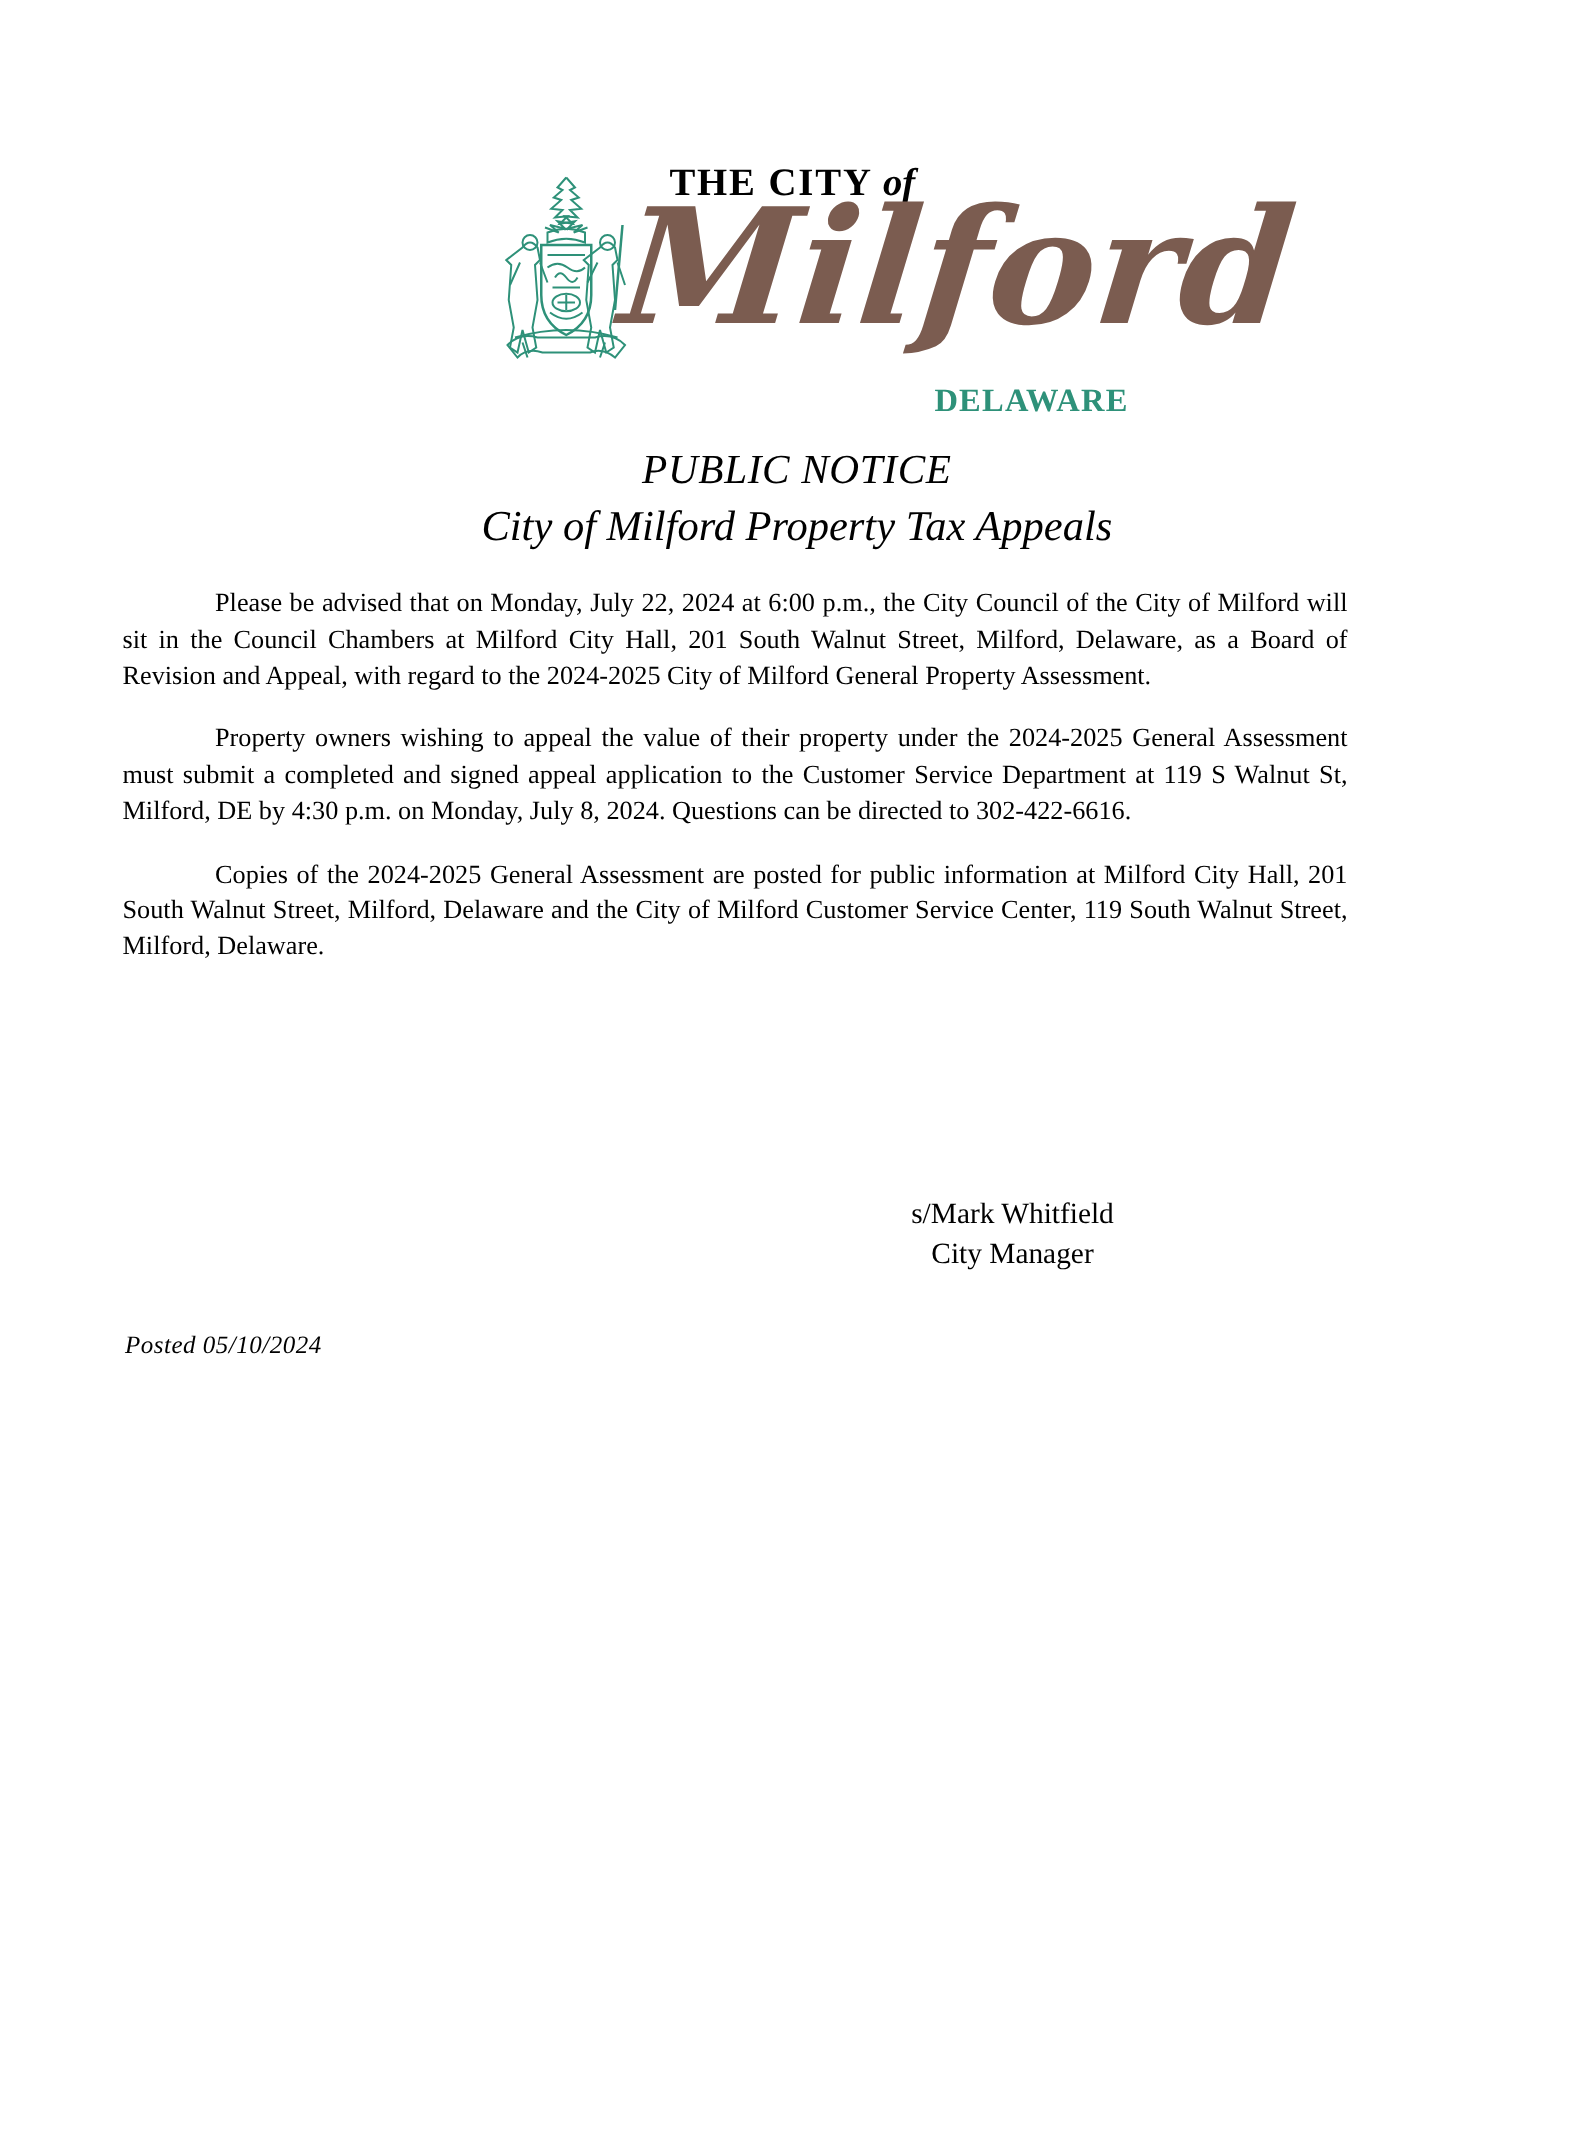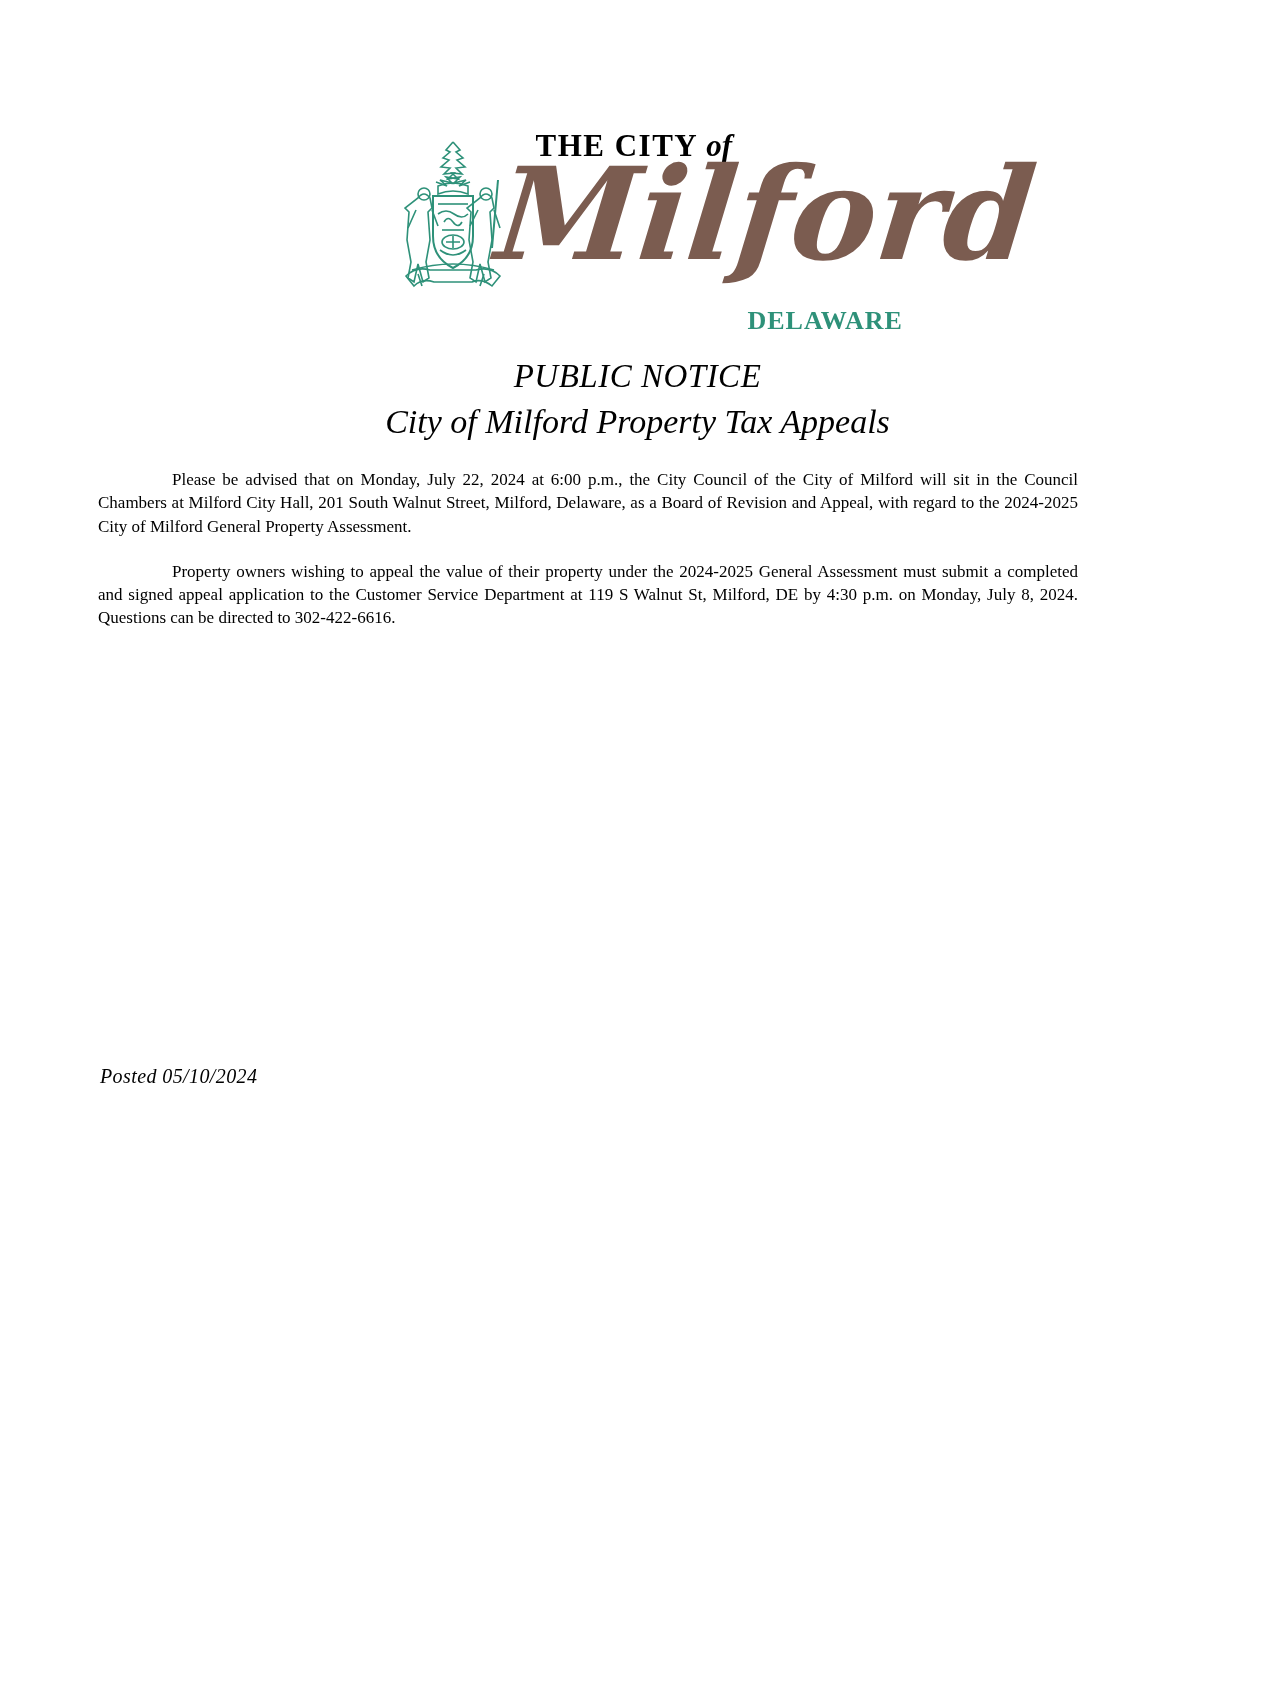--- a/index.html
+++ b/index.html
@@ -114,21 +114,21 @@
   .body-area {
     position: absolute;
     left: 98px;
     top: 468px;
     width: 980px;
   }
   p.para {
     margin: 0 0 22px 0;
     text-align: justify;
     text-justify: inter-word;
-    font-size: 17px;
+    font-size: 21px;
     line-height: 1.37;
     text-indent: 74px;
   }
   p.para:last-child { margin-bottom: 0; }
   sup {
     font-size: 0.62em;
     vertical-align: super;
     line-height: 0;
   }
 
@@ -206,18 +206,23 @@
       <div class="delaware">DELAWARE</div>
     </div>
   </div>
 
   <div class="title-main">PUBLIC NOTICE</div>
   <div class="title-sub">City of Milford Property Tax Appeals</div>
 
   <div class="body-area">
     <p class="para">Please be advised that on Monday, July 22, 2024 at 6:00 p.m., the City Council of the City of Milford will sit in the Council Chambers at Milford City Hall, 201 South Walnut Street, Milford, Delaware, as a Board of Revision and Appeal, with regard to the 2024-2025 City of Milford General Property Assessment.</p>
     <p class="para">Property owners wishing to appeal the value of their property under the 2024-2025 General Assessment must submit a completed and signed appeal application to the Customer Service Department at 119 S Walnut St, Milford, DE by 4:30 p.m. on Monday, July 8, 2024. Questions can be directed to 302-422-6616.</p>
+    <p class="para">Copies of the 2024-2025 General Assessment are posted for public information at Milford City Hall, 201 South Walnut Street, Milford, Delaware and the City of Milford Customer Service Center, 119 South Walnut Street, Milford, Delaware.</p>
   </div>
 
+  <div class="signature">
+    <div>s/Mark Whitfield</div>
+    <div>City Manager</div>
+  </div>
 
   <div class="posted">Posted 05/10/2024</div>
 
 </div>
 
 </body></html>

